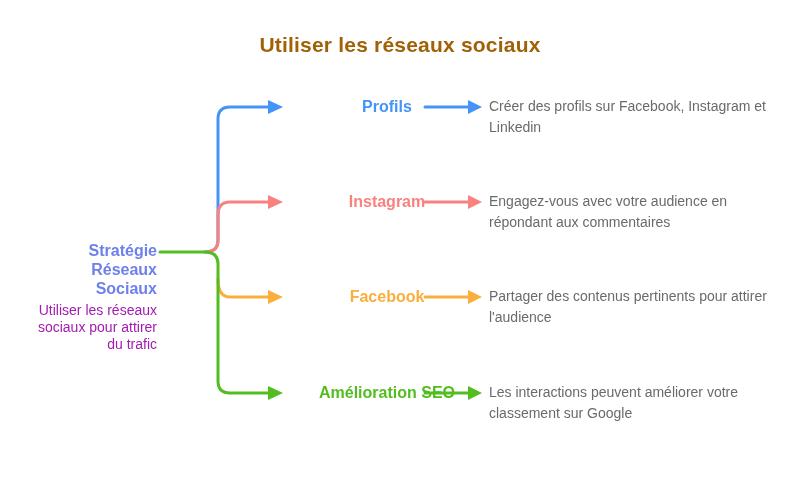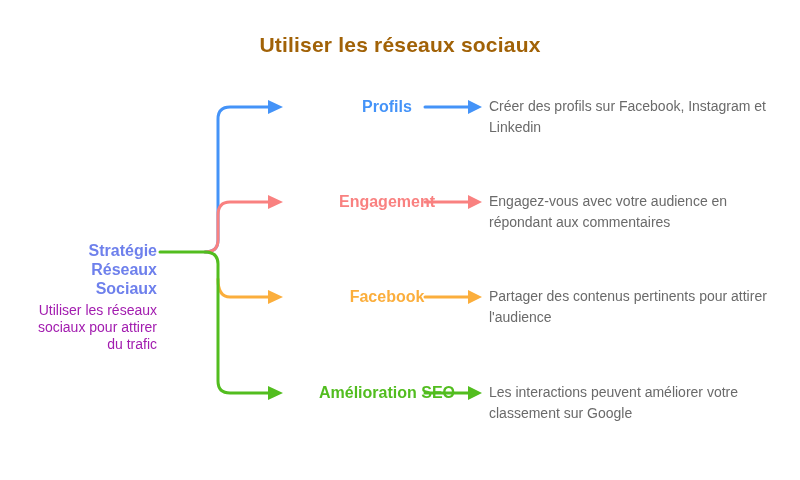--- a/index.html
+++ b/index.html
@@ -116,21 +116,21 @@
 Réseaux Sociaux</div>
     <div class="root-desc" style="color: #a21caf;">Utiliser les réseaux
 sociaux pour attirer
 du trafic</div>
   </div>
 
   <div class="branch-label row1-label" style="color: rgb(68, 147, 248);">Profils</div>
   <div class="branch-desc row1-desc" style="color: rgb(106, 106, 106);">Créer des profils sur Facebook, Instagram et
 Linkedin</div>
 
-  <div class="branch-label row2-label" style="color: rgb(249, 129, 128);">Engagement</div>
+  <div class="branch-label row2-label" style="color: rgb(249, 129, 128);">Instagram</div>
   <div class="branch-desc row2-desc" style="color: rgb(106, 106, 106);">Engagez-vous avec votre audience en
 répondant aux commentaires</div>
 
   <div class="branch-label row3-label" style="color: rgb(251, 174, 60);">Facebook</div>
   <div class="branch-desc row3-desc" style="color: rgb(106, 106, 106);">Partager des contenus pertinents pour attirer
 l'audience</div>
 
   <div class="branch-label row4-label" style="color: rgb(82, 189, 31);">Amélioration SEO</div>
   <div class="branch-desc row4-desc" style="color: rgb(106, 106, 106);">Les interactions peuvent améliorer votre
 classement sur Google</div>

